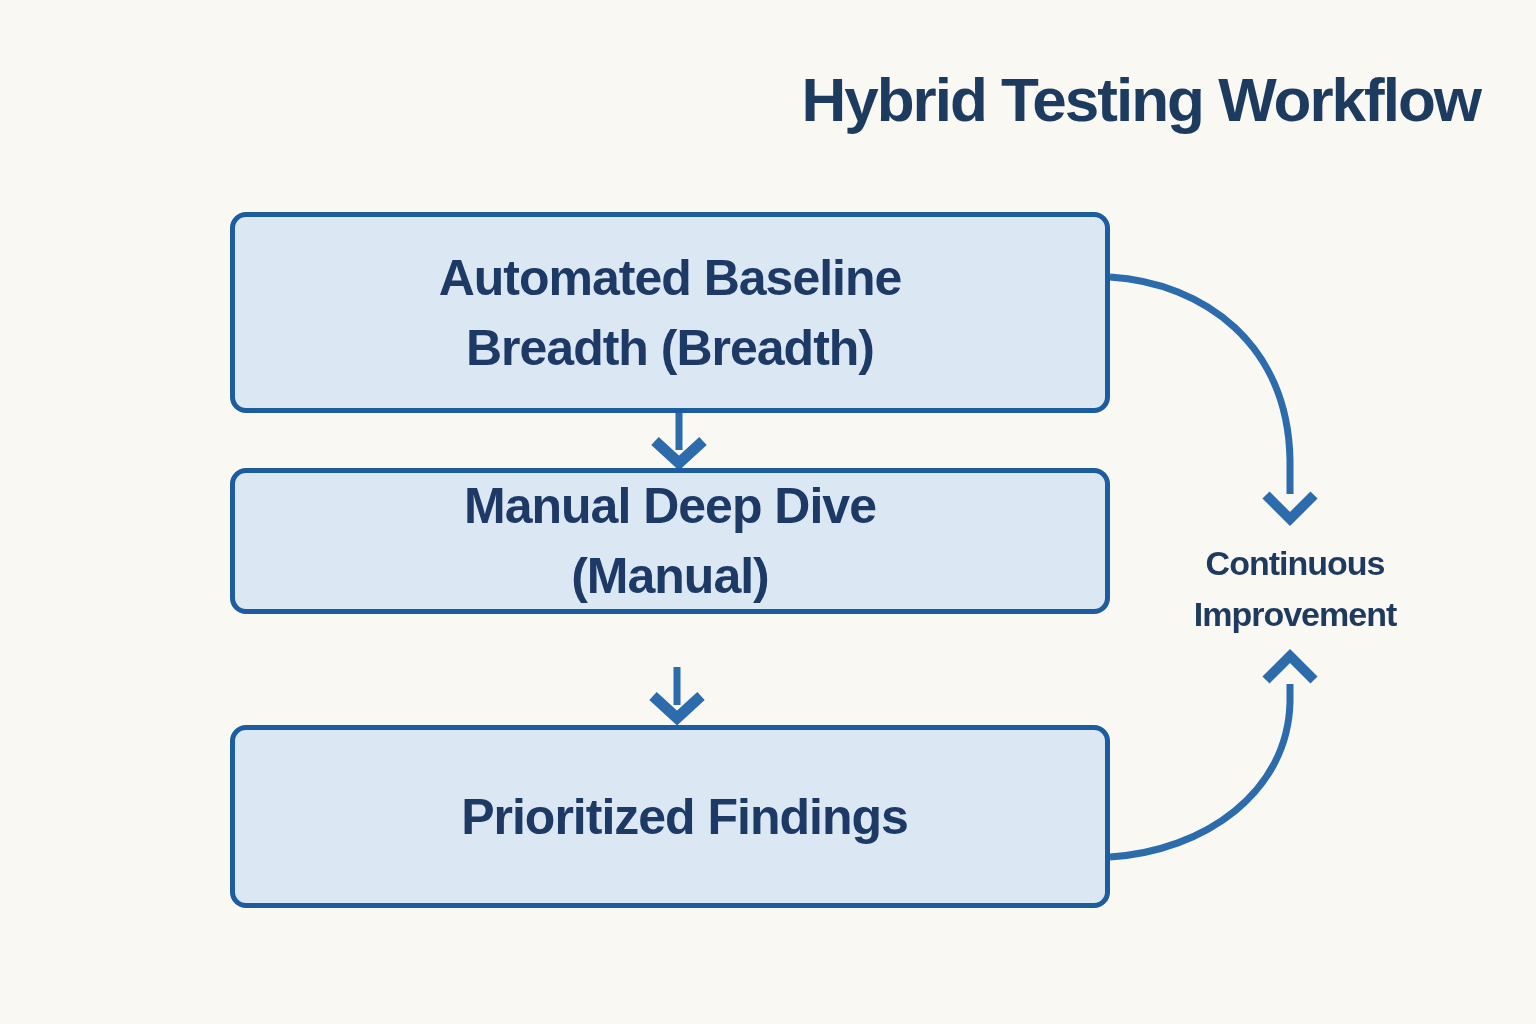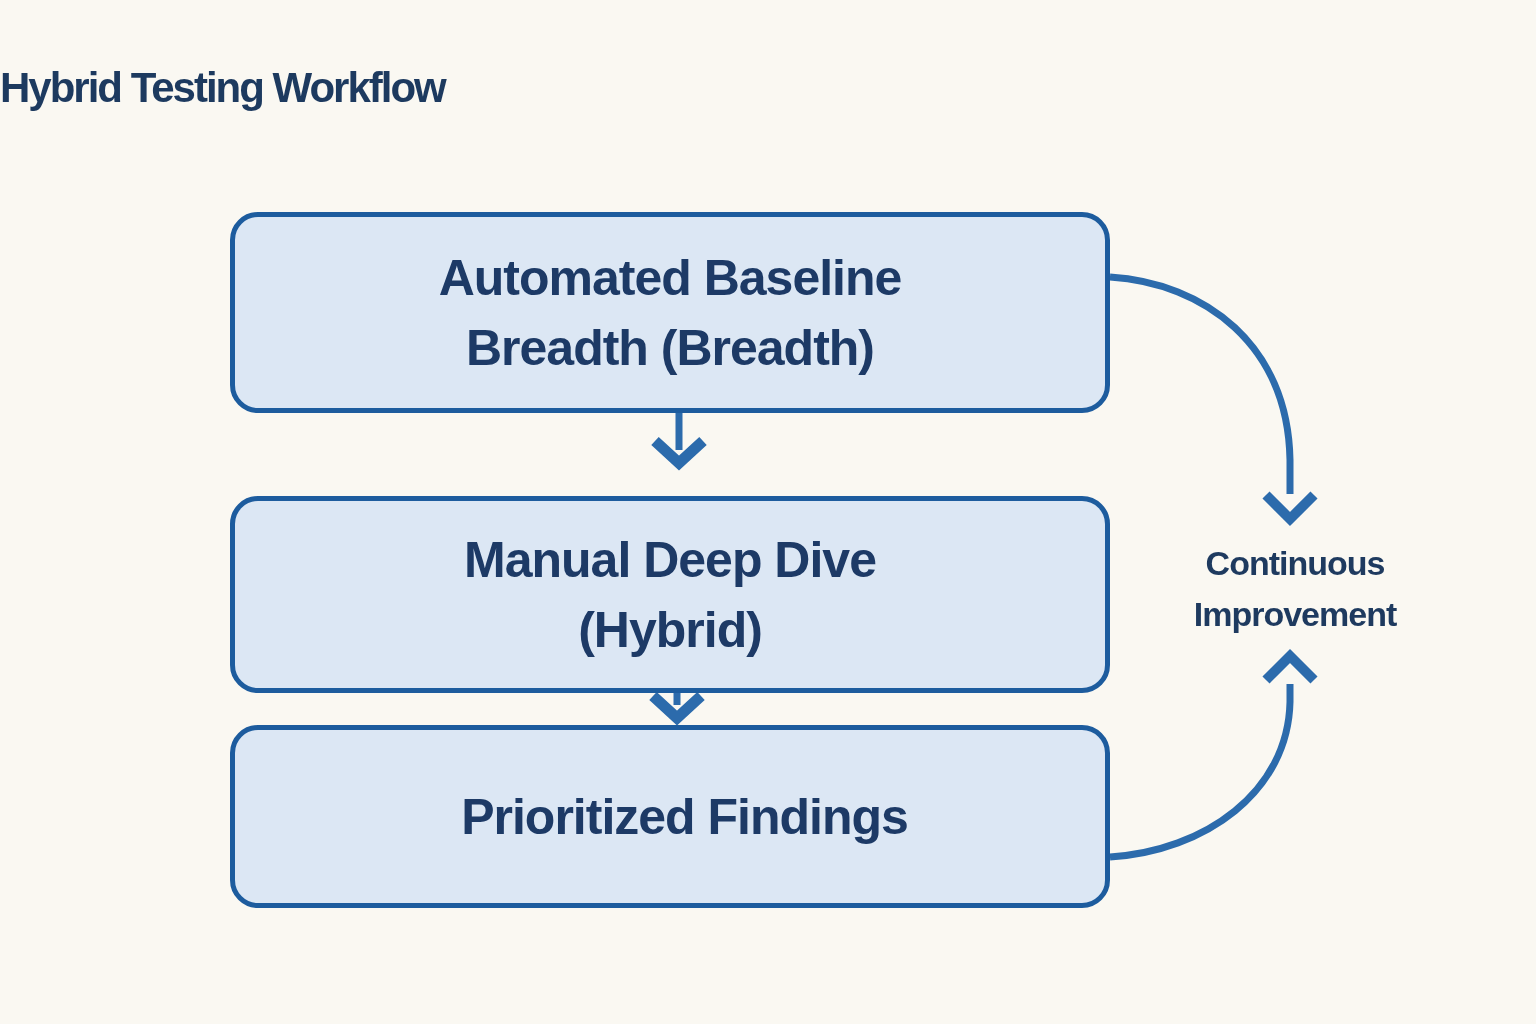--- a/index.html
+++ b/index.html
@@ -20,45 +20,45 @@
   }
   .stage {
     position: relative;
     width: 1536px; height: 1024px;
     background: var(--background);
   }
   .diagram-title {
     position: absolute;
     left: 0; top: 64px;
     width: 1480px;
-    text-align: left;
-    font-size: 42px;
+    text-align: right;
+    font-size: 62px;
     font-weight: bold;
     letter-spacing: -2px;
     color: var(--title-text);
   }
   .flow-svg {
     position: absolute;
     left: 0; top: 0;
     width: 1536px; height: 1024px;
     pointer-events: none;
   }
   .node {
     position: absolute;
     left: 230px;
     width: 880px;
     background: var(--box-fill);
     border: 5px solid var(--box-border);
-    border-radius: 28px;
+    border-radius: 16px;
     display: flex;
     align-items: center;
     justify-content: center;
   }
   .node-1 { top: 212px; height: 201px; }
-  .node-2 { top: 468px; height: 197px; margin-top: 28px; }
+  .node-2 { top: 468px; height: 146px; }
   .node-3 { top: 725px; height: 183px; padding-left: 29px; }
   .node-label {
     text-align: center;
     font-size: 50px;
     font-weight: bold;
     line-height: 70px;
     letter-spacing: -1px;
     color: var(--box-text);
   }
   .feedback-label {
@@ -98,21 +98,21 @@
   <div class="node node-1">
     <div class="node-label">
       <div>Automated Baseline</div>
       <div>Breadth (Breadth)</div>
     </div>
   </div>
 
   <div class="node node-2">
     <div class="node-label">
       <div>Manual Deep Dive</div>
-      <div>(Hybrid)</div>
+      <div>(Manual)</div>
     </div>
   </div>
 
   <div class="node node-3">
     <div class="node-label">
       <div>Prioritized Findings</div>
     </div>
   </div>
 
   <div class="feedback-label">

